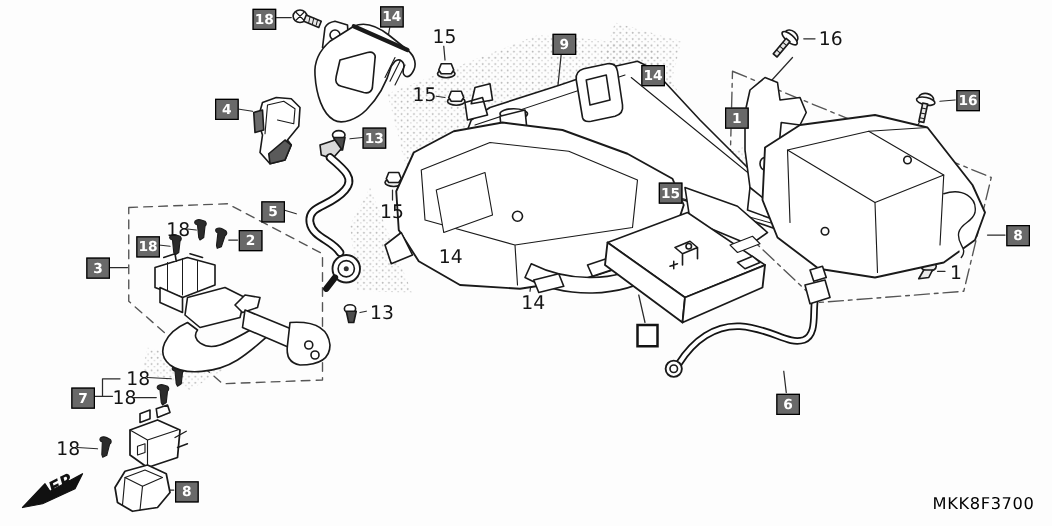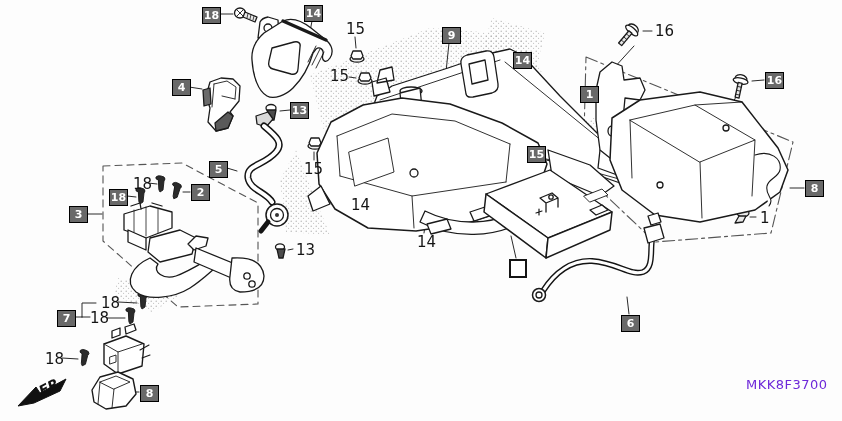--- a/index.html
+++ b/index.html
@@ -3,21 +3,21 @@
 <meta charset="utf-8">
 <style>
   html,body{margin:0;padding:0;background:#fff;}
   #stage{position:relative;width:842px;height:421px;background:#fdfdfd;overflow:hidden;
          font-family:"DejaVu Sans","Liberation Sans",sans-serif;}
   #art{position:absolute;left:0;top:0;}
   .co-box{position:absolute;width:17px;height:15px;background:#696969;border:1px solid #000;
           color:#fff;font-size:11px;font-weight:bold;line-height:15px;text-align:center;z-index:5;}
   .co-plain{position:absolute;color:#141414;font-size:15px;line-height:14px;z-index:5;}
   .co-empty{position:absolute;width:14px;height:15px;background:#fff;border:2px solid #141414;z-index:5;}
-  .code{position:absolute;left:746px;top:377px;width:96px;color:#6d28d9;font-size:13px;
+  .code{position:absolute;left:746px;top:396px;width:96px;color:#000000;font-size:13px;
         letter-spacing:0.5px;z-index:5;}
   .frwrap{position:absolute;left:12px;top:370px;width:80px;height:50px;z-index:5;}
 </style>
 </head>
 <body>
 
 <div id="stage">
 
 <svg id="art" width="842" height="421" viewBox="0 0 842 421" fill="none" stroke="#1a1a1a" stroke-width="1.3" stroke-linejoin="round" stroke-linecap="round">
   <defs>

